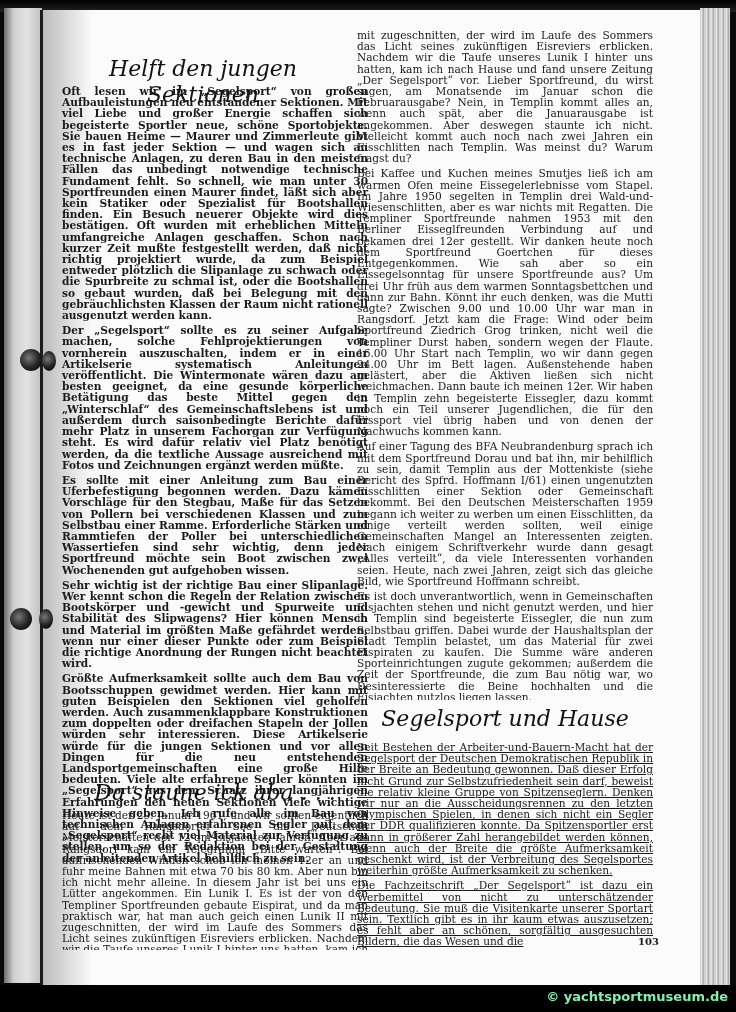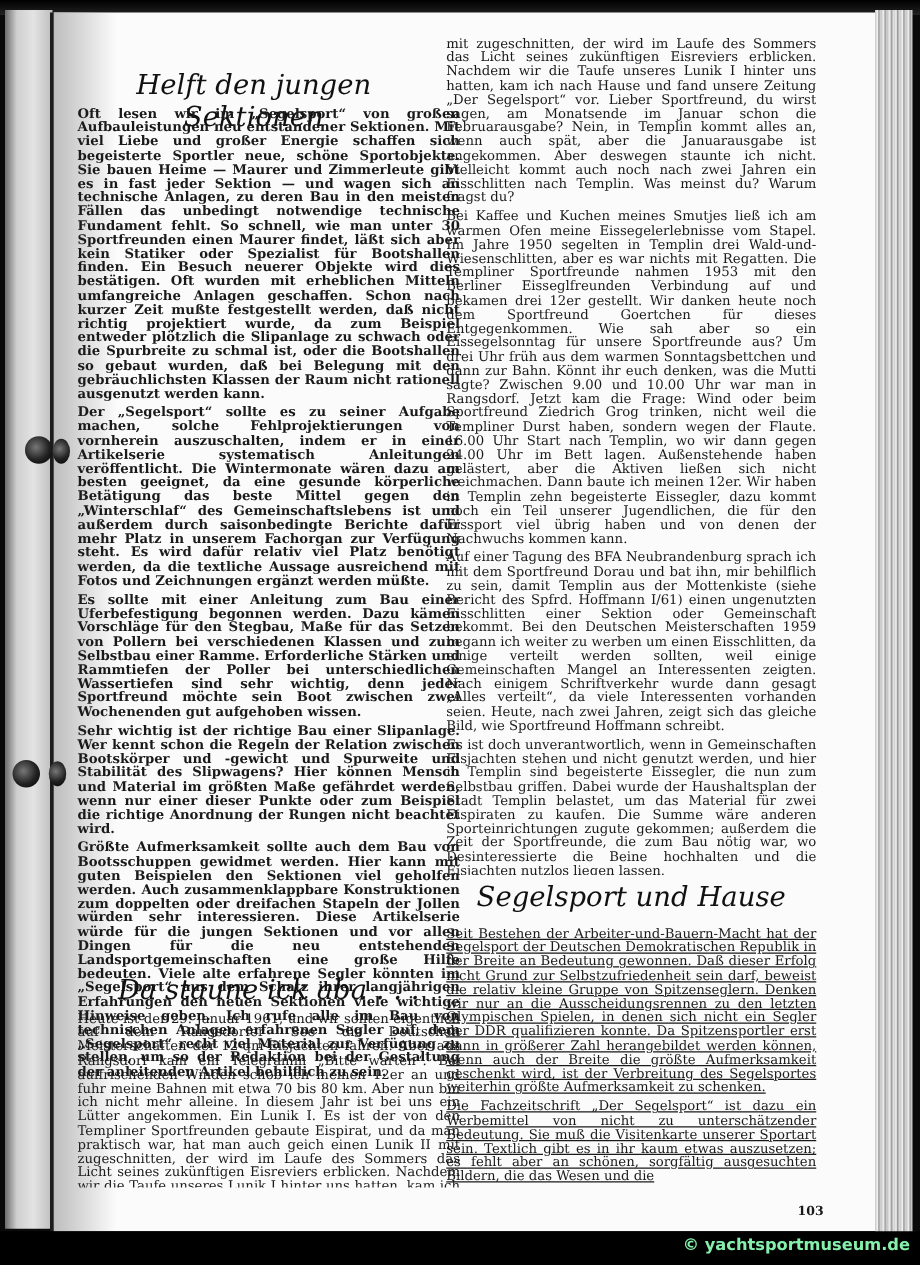--- a/index.html
+++ b/index.html
@@ -30,21 +30,21 @@
   .col p { margin-bottom: 4px; }
 
   .headline { font-family: "DejaVu Serif", serif; font-style: italic; font-size: 22px; line-height: 26px;
     text-align: center; color: #111; font-weight: normal; }
   .h-left-1 { position: absolute; left: 50px; top: 56px; width: 306px; }
   .h-left-2 { position: absolute; left: 62px; top: 780px; width: 306px; font-style: italic; }
   .h-right-1 { position: absolute; left: 357px; top: 706px; width: 296px; }
 
   .signature { text-align: right; letter-spacing: 2px; }
 
-  .page-number { position: absolute; left: 638px; top: 936px; font-size: 10px; font-weight: bold; margin-top: 28px; }
+  .page-number { position: absolute; left: 638px; top: 936px; font-size: 10px; font-weight: bold; }
   .watermark { position: absolute; right: 8px; top: 989px; font-family: "DejaVu Sans", sans-serif;
     font-size: 13px; font-weight: bold; color: #86efac; }
 </style>
 </head>
 <body>
 
 <div class="scan"></div>
 <div class="top-shadow"></div>
 <div class="left-leaf"></div>
 <div class="page"></div>

